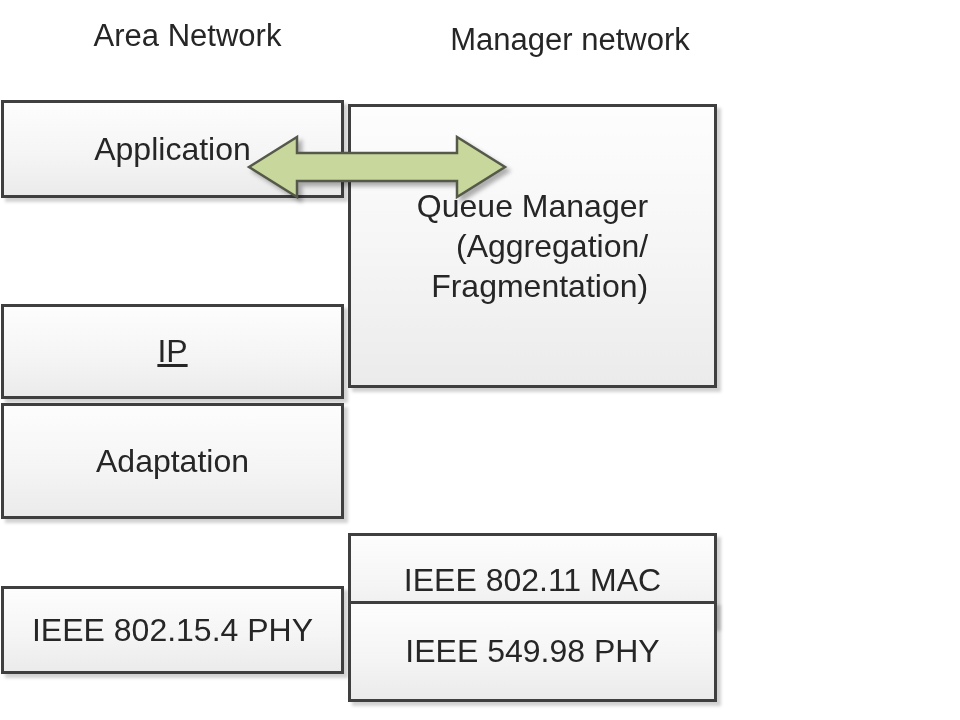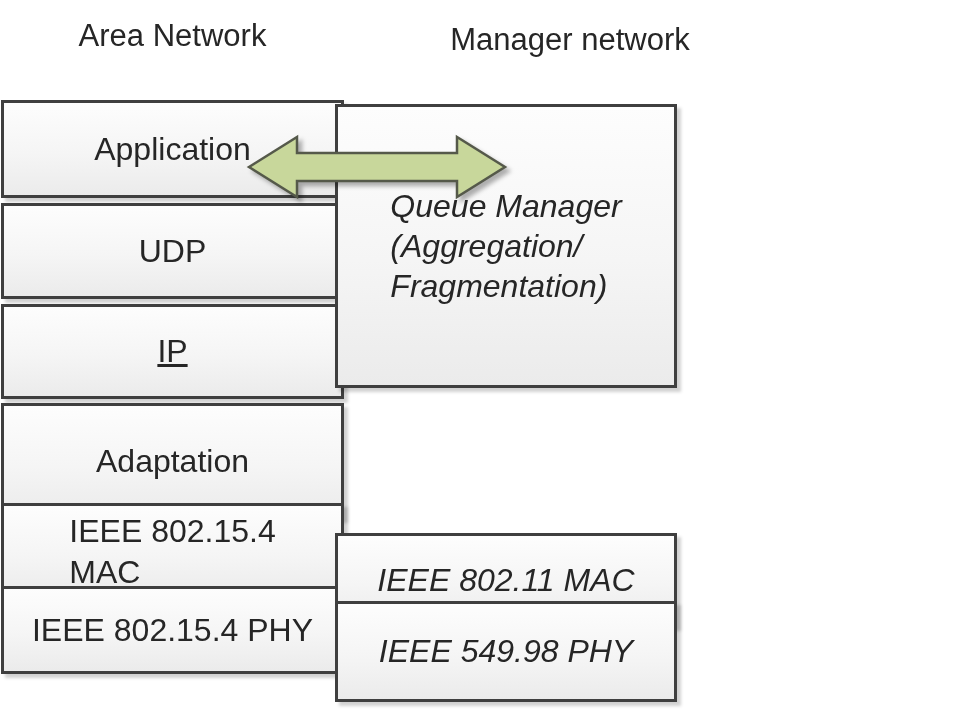--- a/index.html
+++ b/index.html
@@ -16,40 +16,40 @@
     overflow: hidden;
   }
   .hdr {
     position: absolute;
     font-size: 31px;
     line-height: 38px;
     color: var(--text, #262626);
     text-align: center;
     white-space: nowrap;
   }
-  #hdr-left  { left: 0px;   top: 17px; width: 345px; }
+  #hdr-left  { left: 0px;   top: 17px; width: 345px; padding-left: 15px; }
   #hdr-right { left: 420px; top: 21px; width: 300px; }
 
   .cell {
     position: absolute;
     box-sizing: border-box;
     border: 3px solid var(--border, #3f3f3f);
     background: linear-gradient(180deg, var(--cell-fill-top, #fdfdfd) 0%, #f5f5f5 55%, var(--cell-fill-bottom, #ebebeb) 100%);
     box-shadow: 4px 4px 3px rgba(0,0,0,0.18);
     display: flex;
     align-items: center;
     justify-content: center;
-    text-align: left;
+    text-align: right;
     font-size: 32px;
     line-height: 1.26;
     color: var(--text, #262626);
     white-space: pre-line;
   }
   .col-left  { left: 1px;   width: 343px; }
-  .col-right { left: 335px; width: 342px; font-style: italic; }
+  .col-right { left: 348px; width: 369px; }
 
   .c-l1 { top: 100px; height: 98px;  }
   .c-l2 { top: 203px; height: 96px;  }
   .c-l3 { top: 304px; height: 95px; text-decoration: underline;  }
   .c-l4 { top: 403px; height: 116px;  }
   .c-l5 { top: 503px; height: 97px;  }
   .c-l6 { top: 586px; height: 88px; }
 
   .c-r1 { top: 104px; height: 284px; }
   .c-r2 { top: 393px; height: 109px; }
@@ -69,25 +69,22 @@
 </head>
 <body>
 
 <div class="canvas">
 
   <div class="hdr" id="hdr-left">Area Network</div>
 
   <div class="hdr" id="hdr-right">Manager network</div>
 
   <div class="cell col-left c-l1">Application</div>
-  <div class="cell col-left c-l2">UDP</div>
   <div class="cell col-left c-l3">IP</div>
   <div class="cell col-left c-l4">Adaptation</div>
-  <div class="cell col-left c-l5">IEEE 802.15.4
-MAC</div>
   <div class="cell col-left c-l6">IEEE 802.15.4 PHY</div>
 
   <div class="cell col-right c-r1">Queue Manager
 (Aggregation/
 Fragmentation)</div>
   <div class="cell col-right c-r3">IEEE 802.11 MAC</div>
   <div class="cell col-right c-r4">IEEE 549.98 PHY</div>
 
   <svg id="link-arrow" viewBox="0 0 262 74" xmlns="http://www.w3.org/2000/svg">
     <g stroke-width="2.5" stroke-linejoin="miter" stroke="#55594a">

